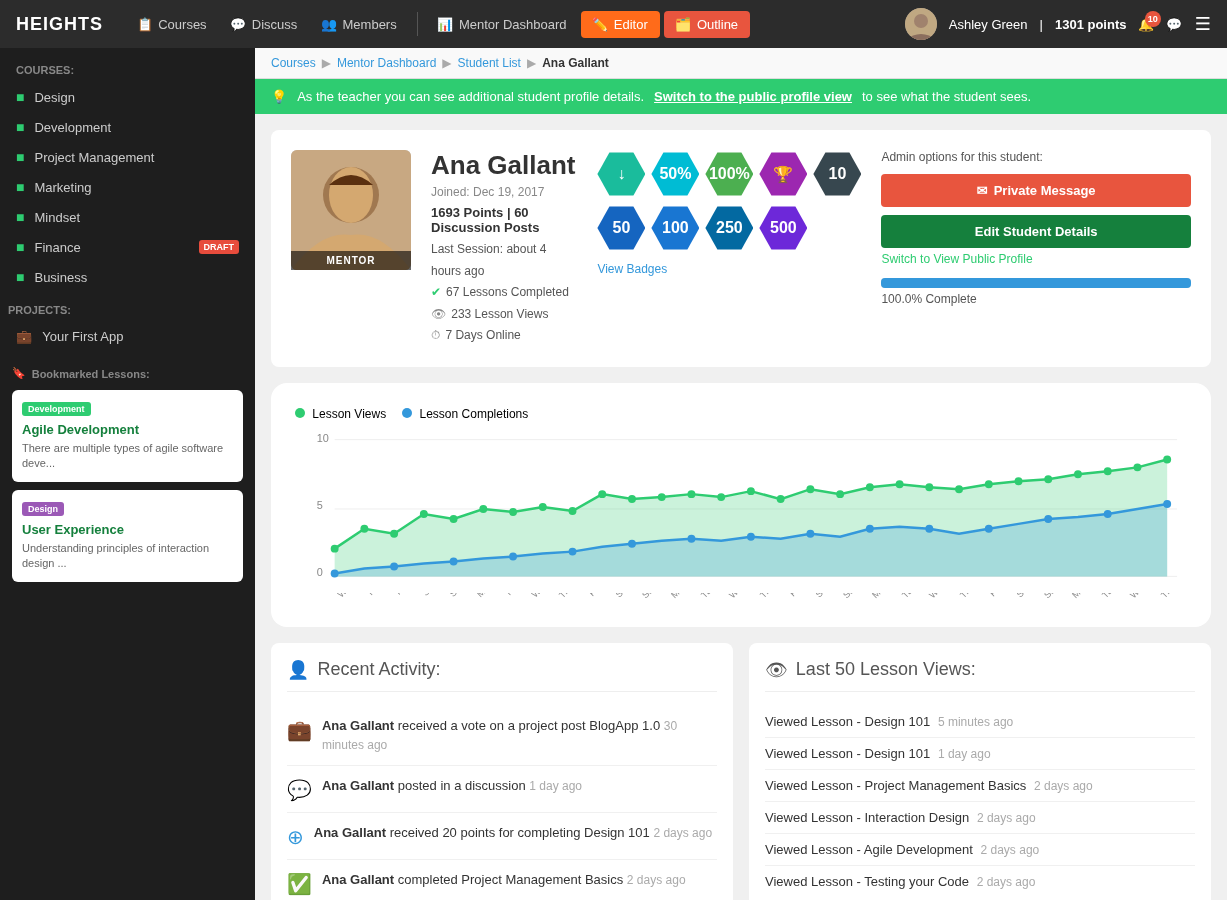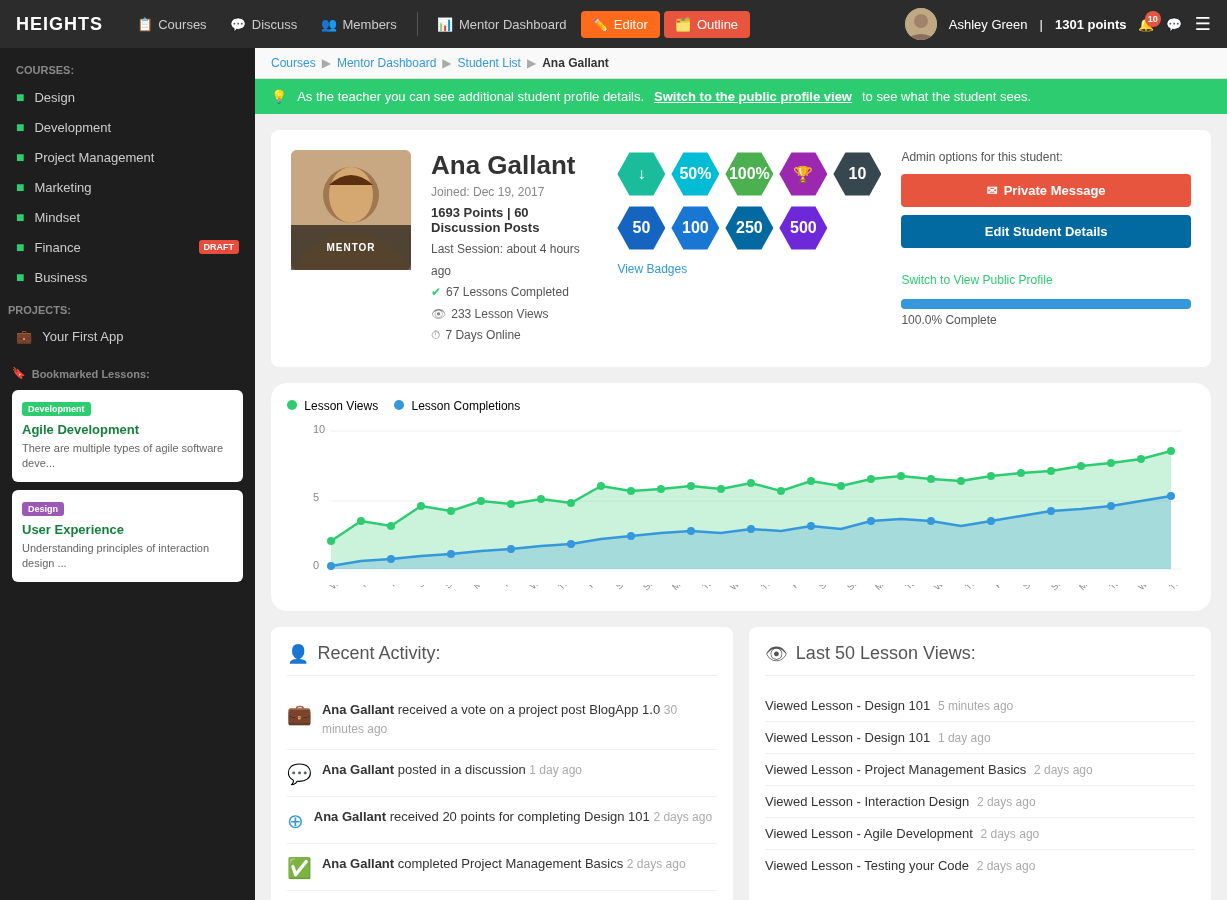--- a/index.html
+++ b/index.html
@@ -119,21 +119,21 @@
       display: flex; gap: 20px; align-items: flex-start;
     }
     .profile-photo-wrap { position: relative; }
     .profile-photo {
       width: 120px; height: 120px; border-radius: 6px; background: #ccc; object-fit: cover;
       display: block;
     }
     .mentor-label {
       position: absolute; bottom: 0; left: 0; right: 0; background: rgba(0,0,0,0.6);
       color: #fff; font-size: 10px; font-weight: 700; text-align: center;
-      padding: 17px; letter-spacing: 1px; text-transform: uppercase;
+      padding: 4px; letter-spacing: 1px; text-transform: uppercase;
     }
     .profile-info { flex: 1; }
     .profile-name { font-size: 26px; font-weight: 700; color: #333; margin-bottom: 4px; }
     .profile-joined { color: #888; font-size: 12px; margin-bottom: 6px; }
     .profile-stats { font-weight: 700; color: #333; margin-bottom: 4px; font-size: 13px; }
     .profile-meta { color: #555; font-size: 12px; line-height: 1.8; }
     .profile-meta span { display: flex; align-items: center; gap: 5px; }
     .check-icon { color: #2ecc71; }
     .eye-icon { color: #888; }
     .clock-icon { color: #888; }
@@ -165,28 +165,28 @@
 
     
     .admin-section { min-width: 180px; }
     .admin-label { font-size: 12px; color: #555; margin-bottom: 10px; }
     .btn-private-msg {
       background: #e8553e; color: #fff; border: none; border-radius: 4px; padding: 9px 14px;
       width: 100%; cursor: pointer; font-size: 13px; font-weight: 600; margin-bottom: 8px;
       display: flex; align-items: center; justify-content: center; gap: 6px;
     }
     .btn-edit-student {
-      background: #0369a1; color: #fff; border: none; border-radius: 4px; padding: 9px 6px;
-      width: 100%; cursor: pointer; font-size: 13px; font-weight: 600; margin-bottom: 24px;
+      background: #15803d; color: #fff; border: none; border-radius: 4px; padding: 9px 16px;
+      width: 100%; cursor: pointer; font-size: 13px; font-weight: 600; margin-bottom: 3px;
     }
     .btn-switch-profile { background: none; border: none; color: #2ecc71; font-size: 12px; cursor: pointer; }
 
     
     .chart-section {
-      background: #fff; margin: 0 16px 16px; border-radius: 16px; padding: 16px;
+      background: #fff; margin: 0 16px 16px; border-radius: 16px; padding: 24px;
     }
     .chart-legend { display: flex; gap: 16px; margin-bottom: 8px; font-size: 12px; }
     .legend-dot { width: 10px; height: 10px; border-radius: 50%; display: inline-block; margin-right: 4px; }
     .legend-green { background: #2ecc71; }
     .legend-blue { background: #3498db; }
     .chart-container { position: relative; height: 160px; }
     .chart-svg { width: 100%; height: 100%; }
 
     
     .bottom-panels { display: flex; margin: 0 16px 16px; gap: 16px; }

